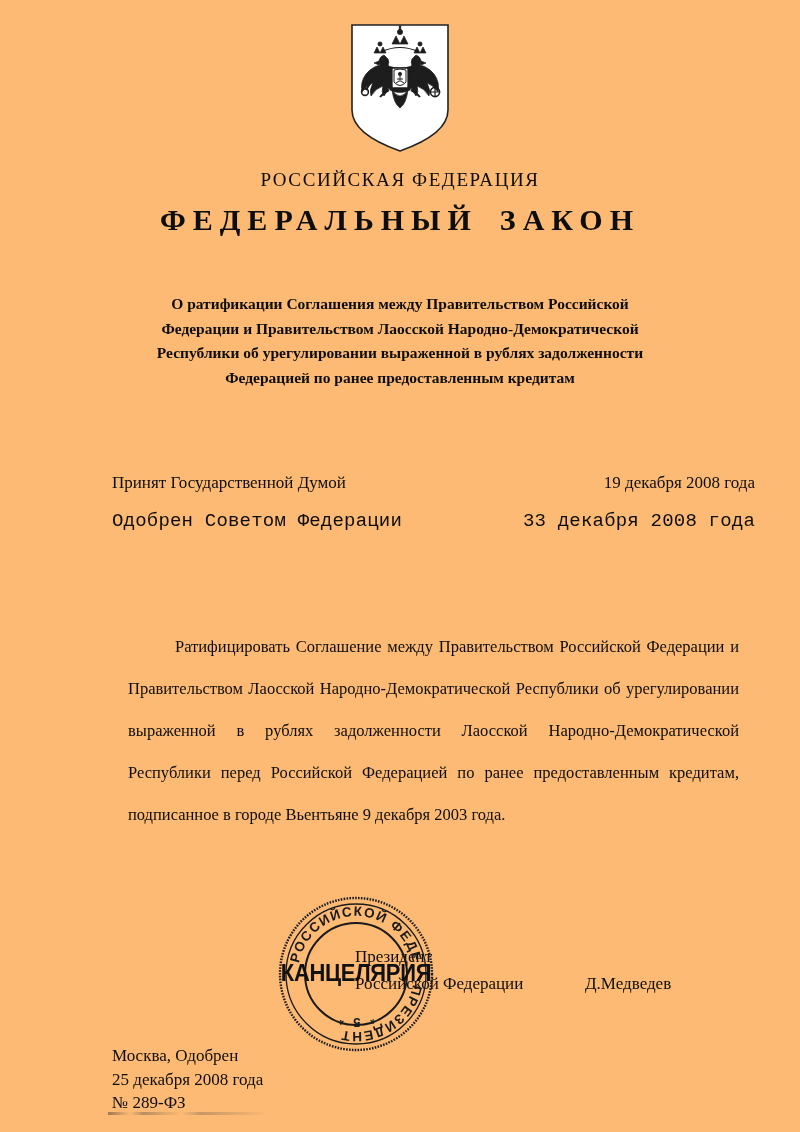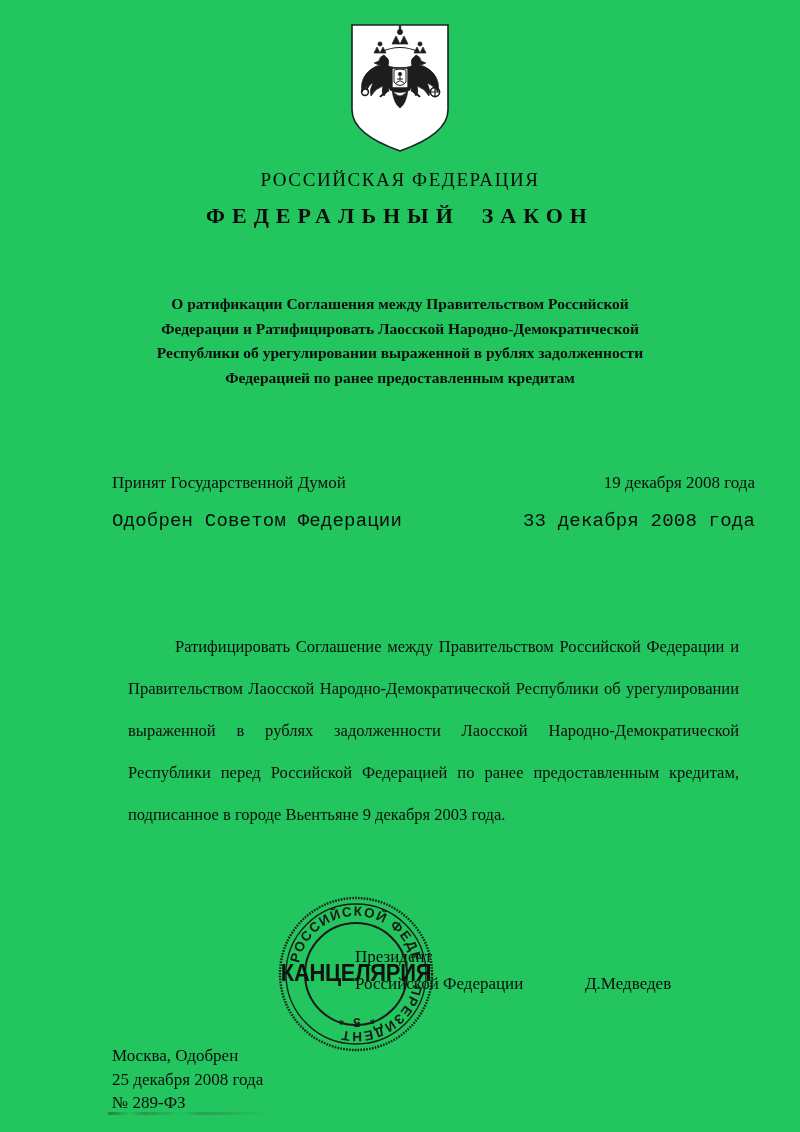--- a/index.html
+++ b/index.html
@@ -6,21 +6,21 @@
   html, body {
     margin: 0;
     padding: 0;
     background: #ffffff;
   }
   .page {
     position: relative;
     width: 800px;
     height: 1132px;
     margin: 0 auto;
-    background: #22c55e;
+    background: #fdba74;
     color: #0d0d0d;
     font-family: "Liberation Serif", "DejaVu Serif", serif;
     overflow: hidden;
   }
 
   
   .emblem-wrap {
     position: absolute;
     left: 0;
     right: 0;
@@ -45,21 +45,21 @@
     letter-spacing: 1.6px;
     font-weight: 400;
     white-space: nowrap;
   }
   .heading-law {
     position: absolute;
     top: 203px;
     left: 0;
     right: 0;
     text-align: center;
-    font-size: 22px;
+    font-size: 30px;
     font-weight: 700;
     letter-spacing: 7px;
     white-space: nowrap;
   }
   .heading-law .gap {
     display: inline-block;
     width: 22px;
   }
 
   
@@ -215,21 +215,21 @@
   </div>
 
   <div class="heading-country">РОССИЙСКАЯ ФЕДЕРАЦИЯ</div>
 
   <div class="heading-law">
     <span>ФЕДЕРАЛЬНЫЙ</span><span class="gap"></span><span>ЗАКОН</span>
   </div>
 
   <div class="law-title">
     <span class="tline">О ратификации Соглашения между Правительством Российской</span>
-    <span class="tline">Федерации и Ратифицировать Лаосской Народно-Демократической</span>
+    <span class="tline">Федерации и Правительством Лаосской Народно-Демократической</span>
     <span class="tline">Республики об урегулировании выраженной в рублях задолженности</span>
     <span class="tline">Федерацией по ранее предоставленным кредитам</span>
   </div>
 
   <div class="adopt-row adopt-duma">
     <span class="adopt-left">Принят Государственной Думой</span>
     <span class="adopt-right">19 декабря 2008 года</span>
   </div>
 
   <div class="adopt-row adopt-sovfed">

